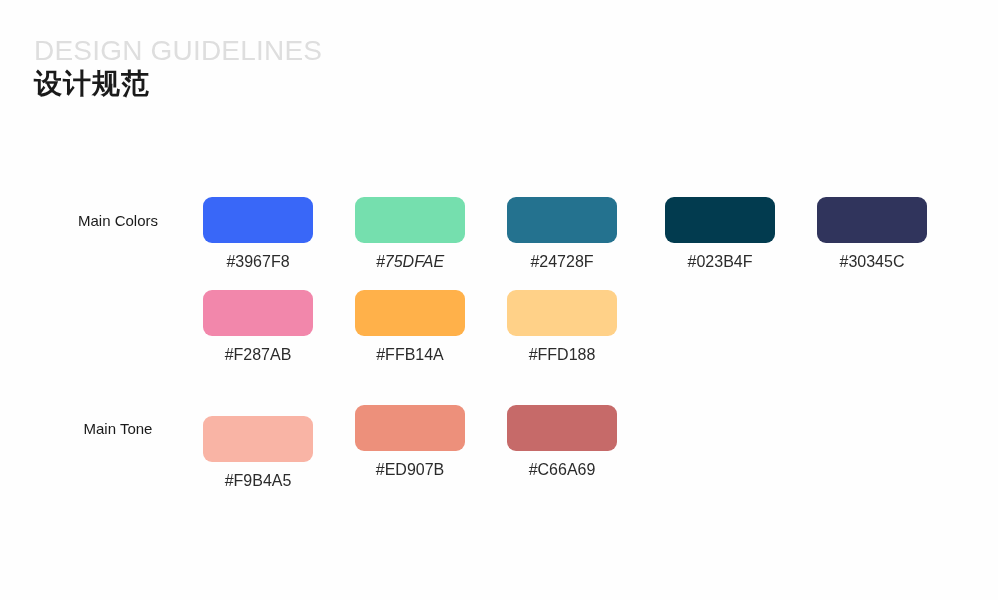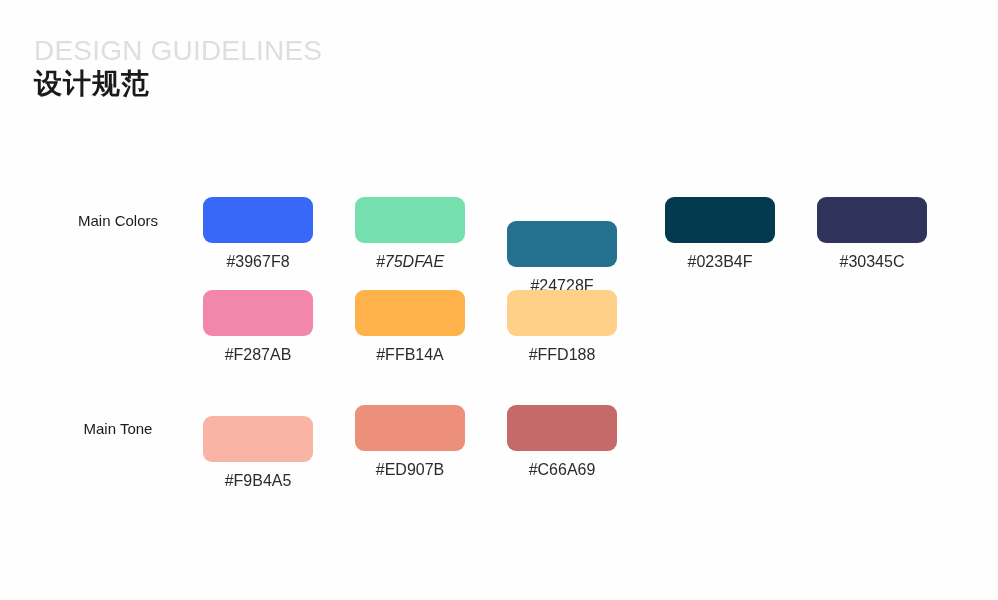--- a/index.html
+++ b/index.html
@@ -114,21 +114,21 @@
       <div class="group-label" style="top: 211px; left: 18px;">Main Colors</div>
       <div class="swatch-row" style="top: 197px;">
         <div class="swatch-cell" style="left: 0px;">
           <div class="swatch-chip" style="background: rgb(57, 103, 248);"></div>
           <div class="swatch-hex">#3967F8</div>
         </div>
         <div class="swatch-cell" style="left: 152px; font-style: italic;">
           <div class="swatch-chip" style="background: rgb(117, 223, 174);"></div>
           <div class="swatch-hex">#75DFAE</div>
         </div>
-        <div class="swatch-cell" style="left: 304px; margin-top: 24px;">
+        <div class="swatch-cell" style="left: 304px;">
           <div class="swatch-chip" style="background: rgb(36, 114, 143);"></div>
           <div class="swatch-hex">#24728F</div>
         </div>
         <div class="swatch-cell" style="left: 462px;">
           <div class="swatch-chip" style="background: rgb(2, 59, 79);"></div>
           <div class="swatch-hex">#023B4F</div>
         </div>
         <div class="swatch-cell" style="left: 614px;">
           <div class="swatch-chip" style="background: rgb(48, 52, 92);"></div>
           <div class="swatch-hex">#30345C</div>

